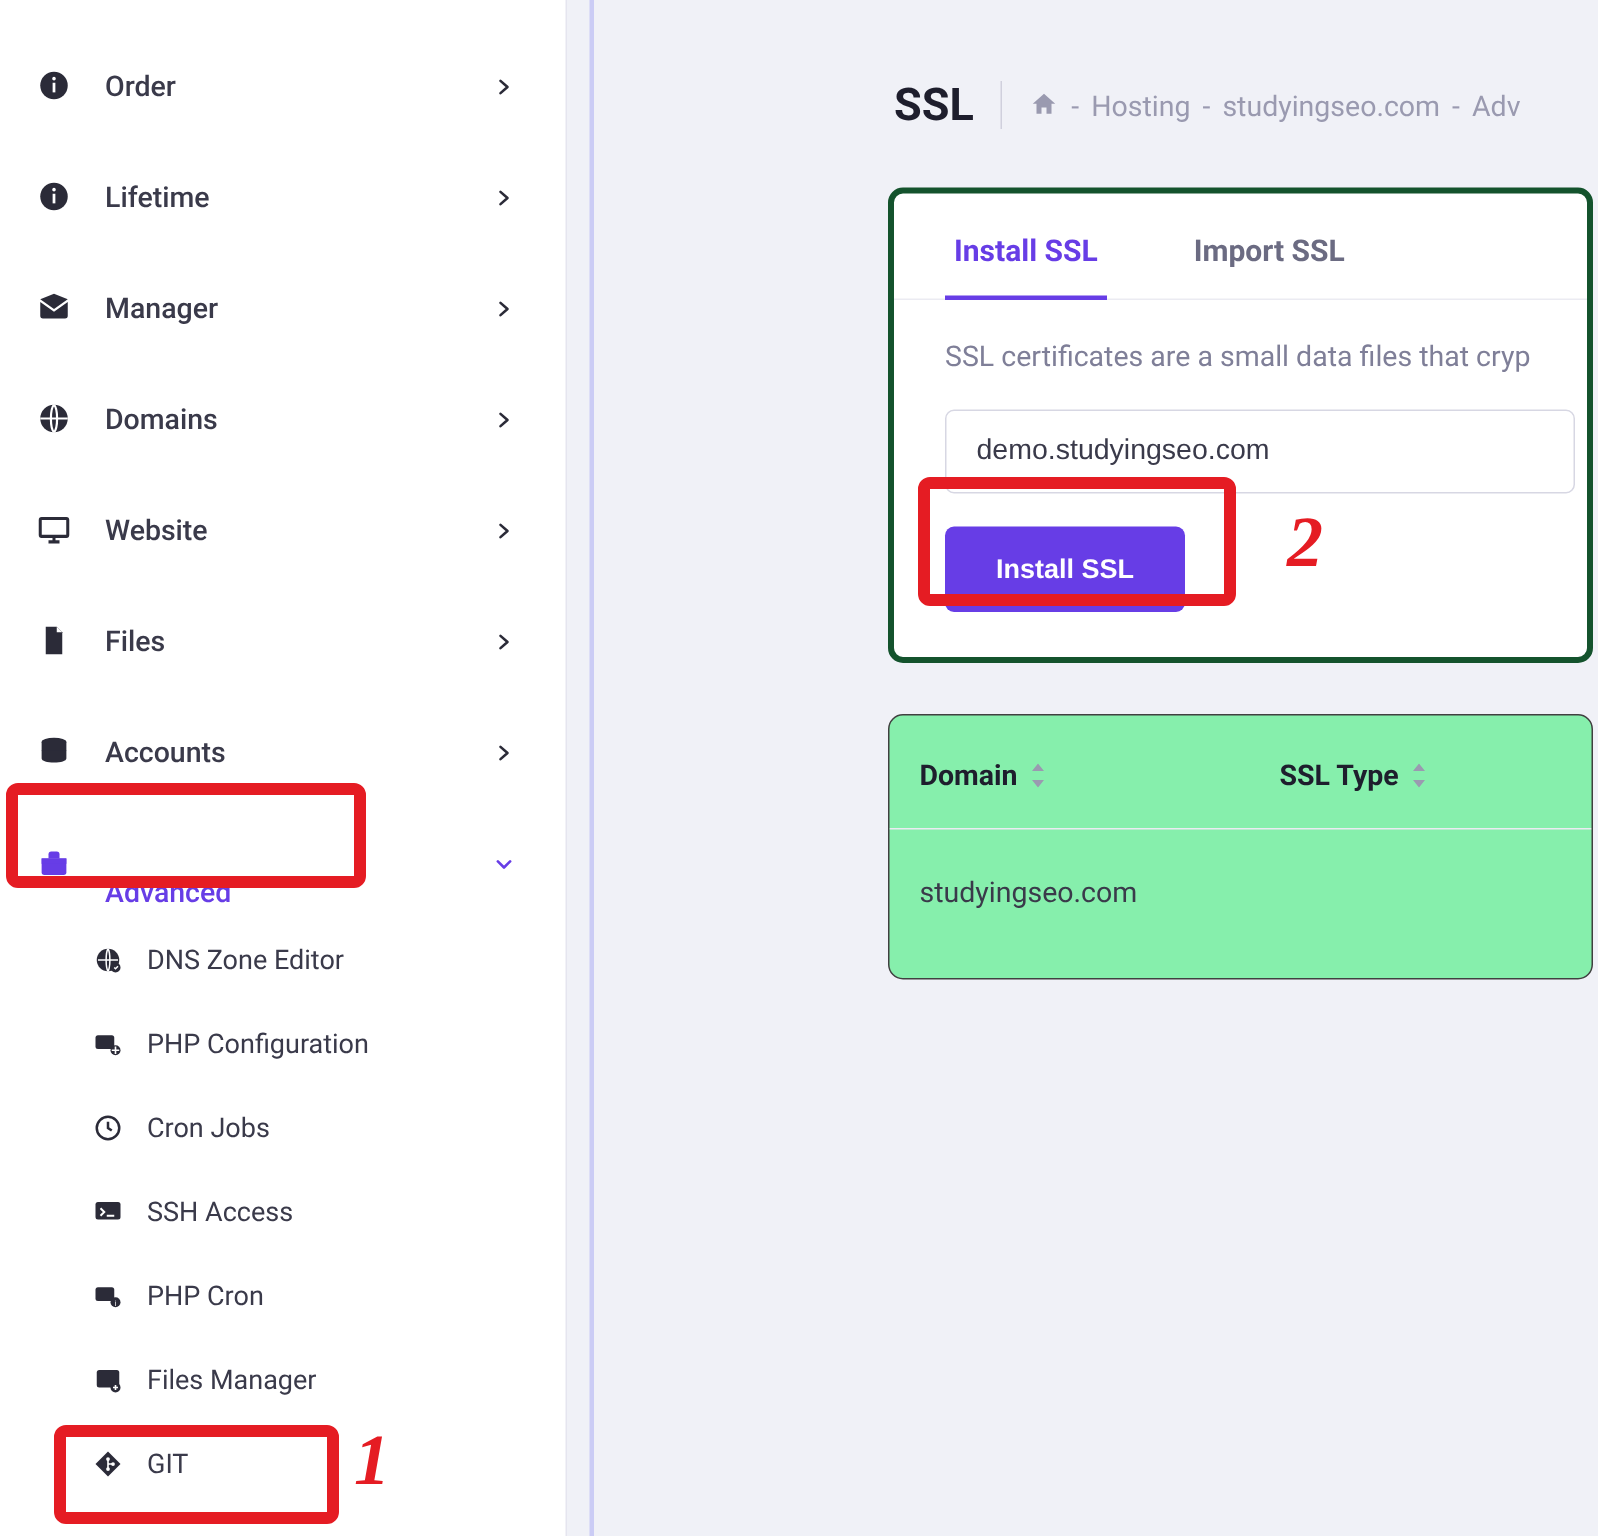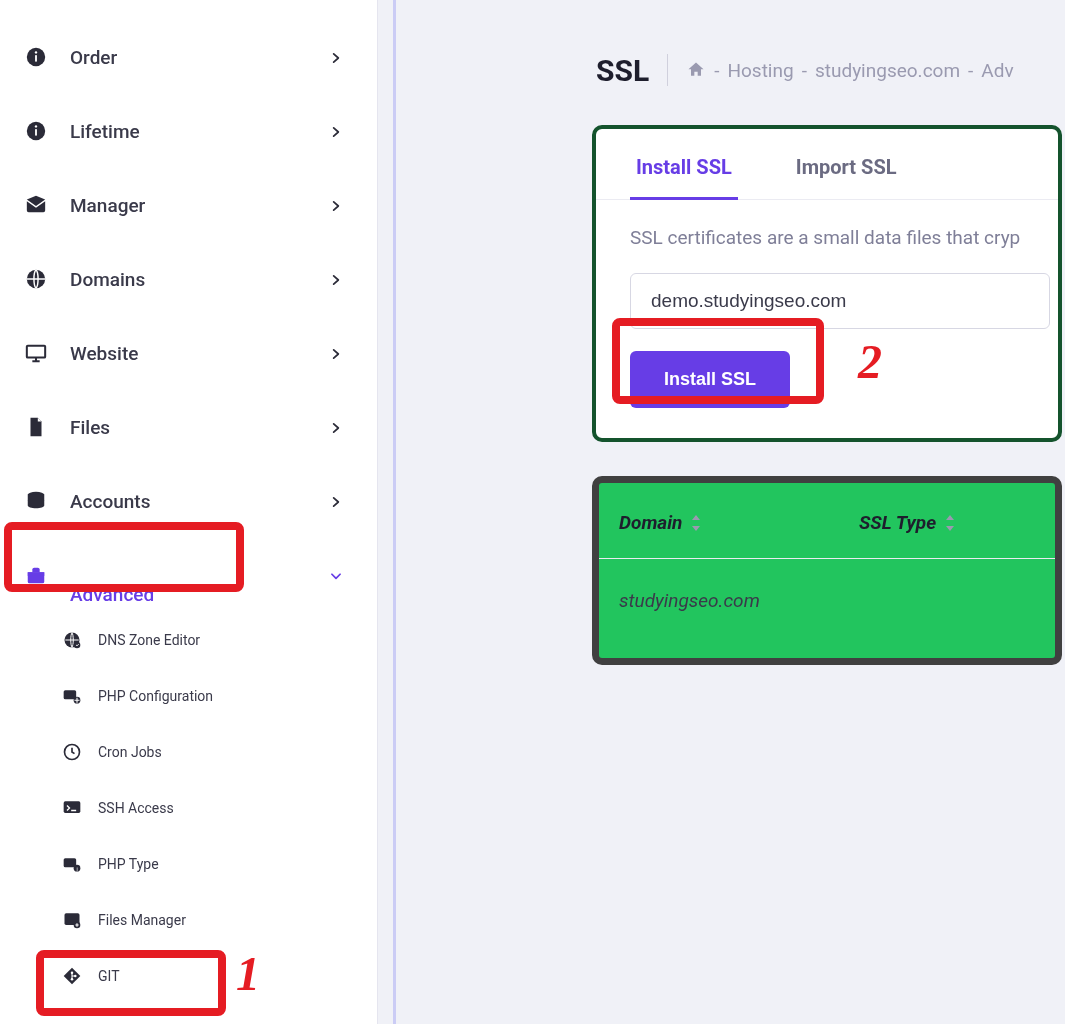--- a/index.html
+++ b/index.html
@@ -85,21 +85,21 @@
   .sub-item .sico {
     width: 20px;
     height: 20px;
     flex: 0 0 20px;
     margin-right: 16px;
     display: flex;
     align-items: center;
     justify-content: center;
     color: #2b2b38;
   }
-  .sub-item .slabel { font-size: 14px; font-weight: 400; color: #3a3a4a; }
+  .sub-item .slabel { font-size: 18px; font-weight: 400; color: #3a3a4a; }
   .sub-item.active .slabel { color: #673de6; }
 
   
   .annot {
     position: absolute;
     border: 8px solid #e51c23;
     border-radius: 8px;
     pointer-events: none;
   }
   .annot-num {
@@ -197,28 +197,27 @@
     font-size: 18px;
     font-weight: 700;
     border: none;
     border-radius: 6px;
     padding: 18px 34px;
     cursor: pointer;
   }
 
   
   .table-card {
-    background: #22c55e;
-    border: 7px solid #404040;
+    background: #86efac;
+    border: 1px solid #404040;
     border-radius: 10px;
     margin-left: 196px;
     margin-top: 34px;
     width: 470px;
     overflow: hidden;
-    font-style: italic;
   }
   .thead {
     display: flex;
     padding: 28px 20px 24px 20px;
     border-bottom: 1px solid #ebebf2;
     font-weight: 700;
     font-size: 19px;
     color: #1e1e2d;
   }
   .th { display: flex; align-items: center; gap: 8px; }
@@ -402,21 +401,21 @@
     <span class="slabel">SSH Access</span>
   </div>
   <div class="sub-item">
     <span class="sico">
         <svg viewBox="0 0 24 24" fill="#2b2b38">
           <rect x="2" y="5" width="15" height="11" rx="2"></rect>
           <circle cx="18" cy="17" r="4"></circle>
           <text x="18" y="20" font-size="6" text-anchor="middle" fill="#fff">i</text>
         </svg>
       </span>
-    <span class="slabel">PHP Type</span>
+    <span class="slabel">PHP Cron</span>
   </div>
   <div class="sub-item">
     <span class="sico">
         <svg viewBox="0 0 24 24" fill="#2b2b38">
           <rect x="3" y="4" width="18" height="14" rx="2"></rect>
           <circle cx="18" cy="18" r="4"></circle>
           <path d="M18 16v4M16 18h4" stroke="#fff" stroke-width="1.3"></path>
         </svg>
       </span>
     <span class="slabel">Files Manager</span>

